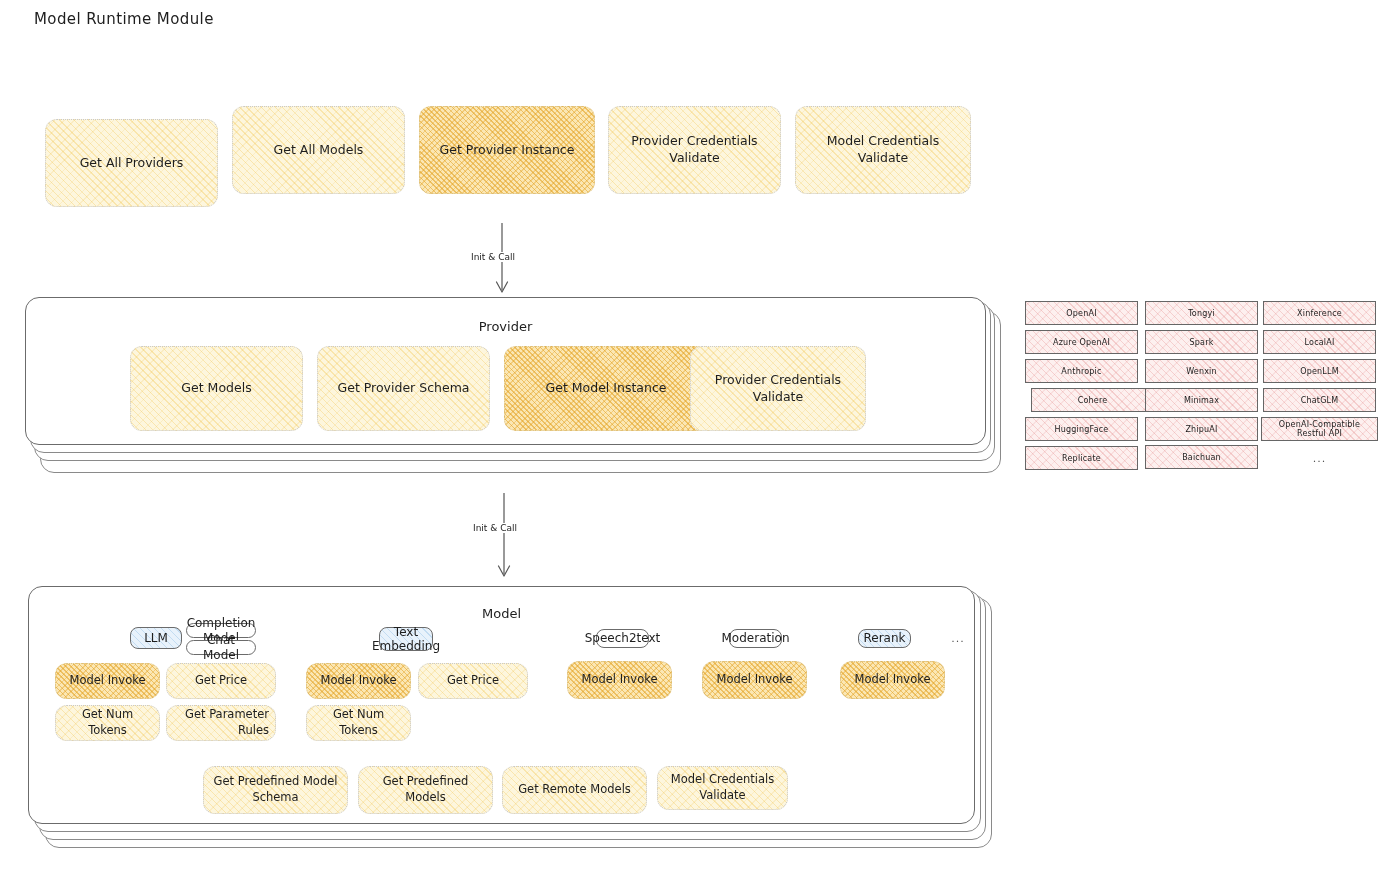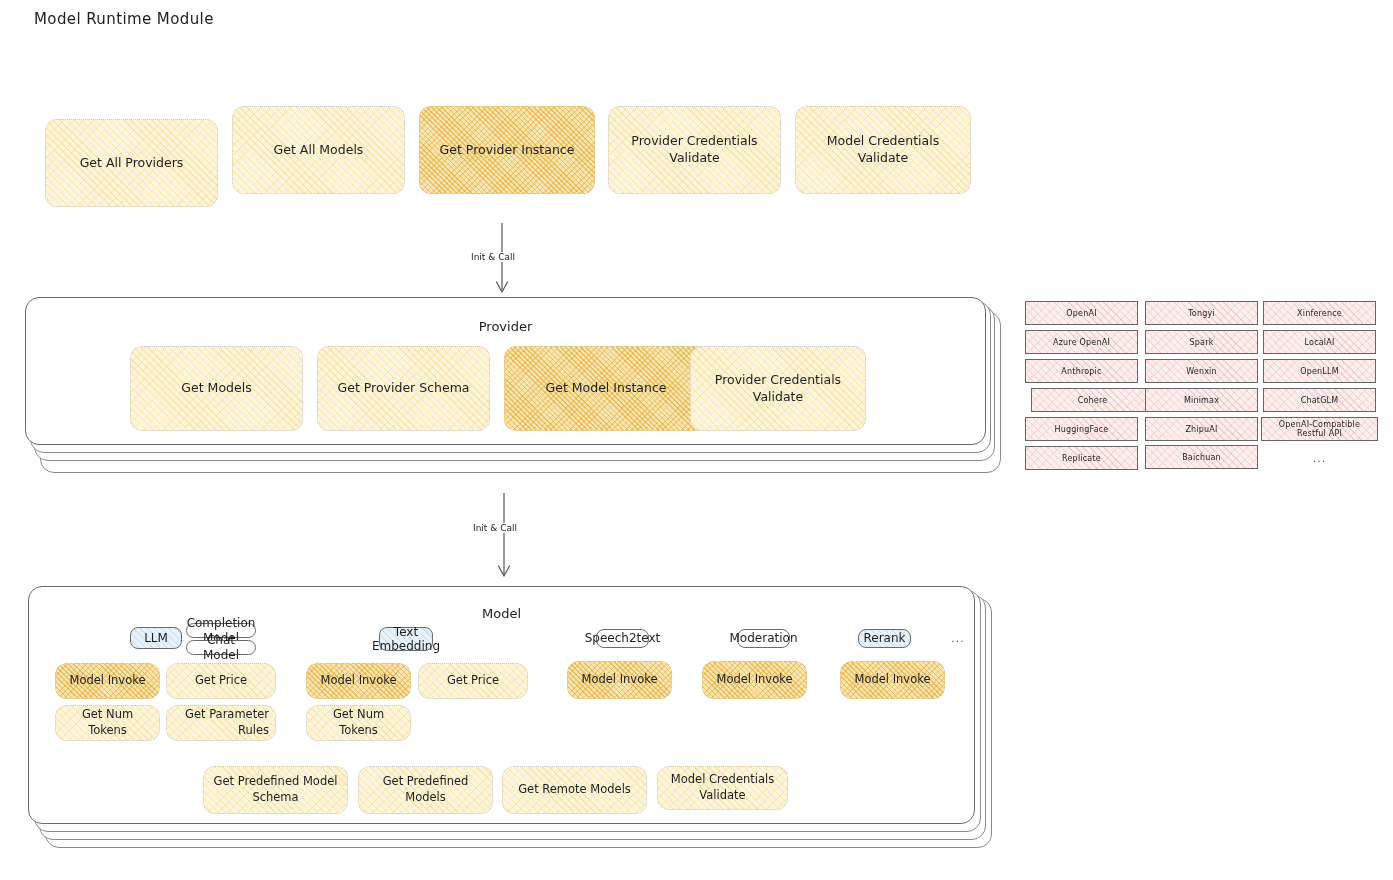--- a/index.html
+++ b/index.html
@@ -196,21 +196,21 @@
 
   <div class="badge blue" style="left:379px;top:627px;width:54px;height:24px;">Text Embedding</div>
 
   <div class="ybox hot small" style="left:306px;top:663px;width:105px;height:36px;">Model Invoke</div>
   <div class="ybox small" style="left:418px;top:663px;width:110px;height:36px;">Get Price</div>
   <div class="ybox small" style="left:306px;top:705px;width:105px;height:36px;">Get Num Tokens</div>
 
   <div class="badge" style="left:596px;top:629px;width:53px;height:19px;">Speech2text</div>
   <div class="ybox hot small" style="left:567px;top:661px;width:105px;height:38px;">Model Invoke</div>
 
-  <div class="badge" style="left:729px;top:629px;width:53px;height:19px;margin-left:8px;">Moderation</div>
+  <div class="badge" style="left:729px;top:629px;width:53px;height:19px;">Moderation</div>
   <div class="ybox hot small" style="left:702px;top:661px;width:105px;height:38px;">Model Invoke</div>
 
   <div class="badge blue" style="left:858px;top:629px;width:53px;height:19px;">Rerank</div>
   <div class="ybox hot small" style="left:840px;top:661px;width:105px;height:38px;">Model Invoke</div>
 
   <div class="ellipsis-chip" style="left:946px;top:632px;width:24px;">...</div>
 
   <div class="ybox small" style="left:203px;top:766px;width:145px;height:48px;">Get Predefined Model Schema</div>
   <div class="ybox small" style="left:358px;top:766px;width:135px;height:48px;">Get Predefined Models</div>
   <div class="ybox small" style="left:502px;top:766px;width:145px;height:48px;">Get Remote Models</div>

